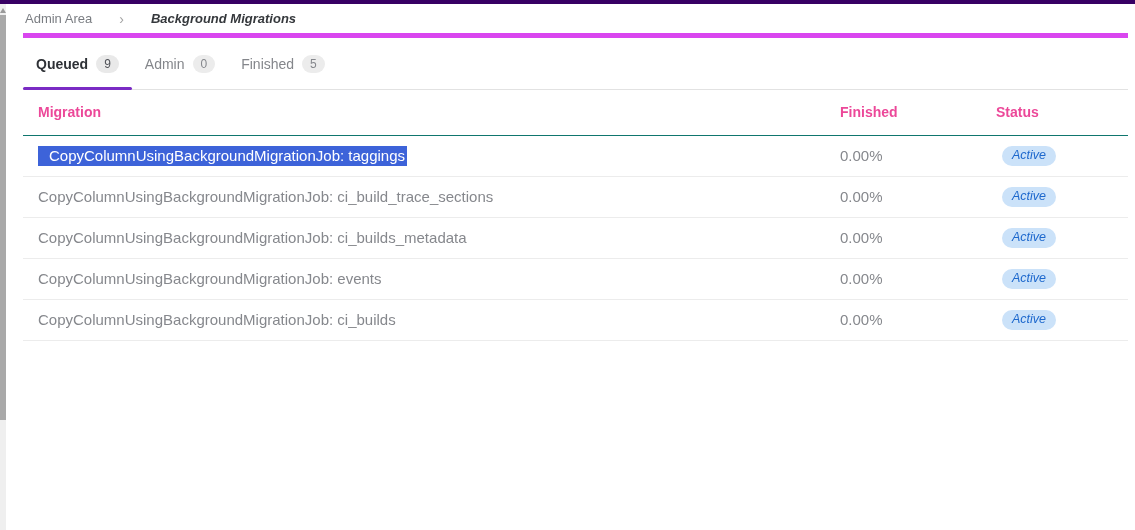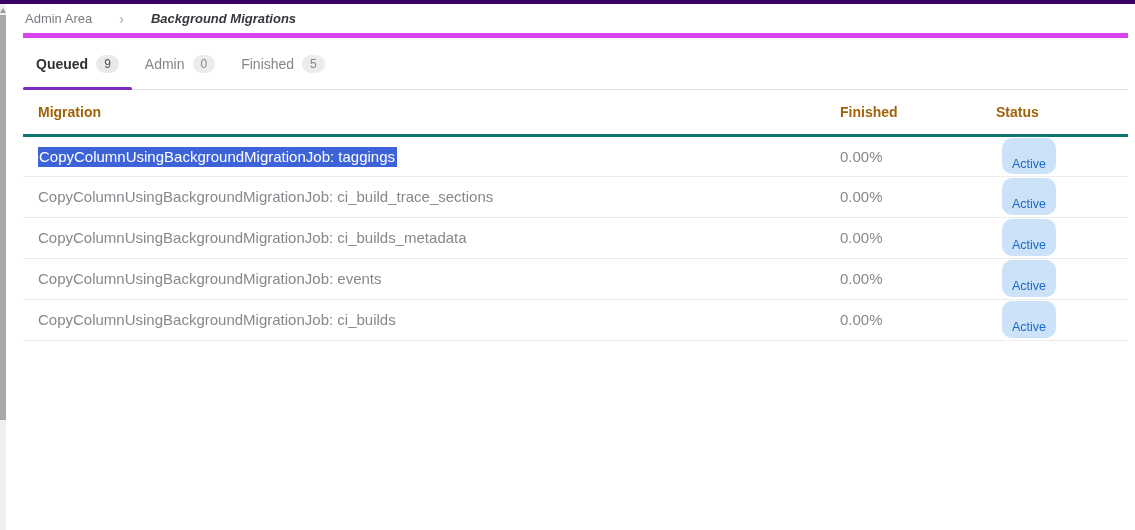--- a/index.html
+++ b/index.html
@@ -62,43 +62,43 @@
   }
   .tab.active .tab-badge { color:#4f5157; background:#e9e9e9; }
 
   
   table { width:1105px; border-collapse:collapse; table-layout:fixed; }
   col.c-migration { width:817px; }
   col.c-progress  { width:156px; }
   col.c-status    { width:132px; }
   thead th {
     height:45px; text-align:left; vertical-align:middle;
-    font-size:14px; font-weight:bold; color:#a16207;
-    border-bottom:3px solid #0f766e;
+    font-size:14px; font-weight:bold; color:#ec4899;
+    border-bottom:1px solid #0f766e;
   }
   tbody td {
     height:41px; vertical-align:middle;
     font-size:15px; color:#86888d;
     border-bottom:1px solid #ececec;
     white-space:nowrap; overflow:hidden;
   }
   th:first-child, td:first-child { padding-left:15px; }
 
   .selected-text {
     background:var(--selection-background,#3d63d9);
     color:var(--selection-text,#ffffff);
-    padding:1px 2px 2px 1px;
+    padding:1px 2px 2px 11px;
   }
 
   .status-badge {
     display:inline-block; margin-left:6px;
     background:var(--badge-info-background,#cbe2f9);
     color:var(--badge-info-text,#1d68cd);
     font-size:12.5px; line-height:1;
-    padding:20px 10px 4px; border-radius:10px;
+    padding:3px 10px 4px; border-radius:10px;font-style:italic;
   }
 </style>
 </head>
 <body>
 
 <div class="top-bar"></div>
 
 <div class="scrollbar-track">
   <div class="scrollbar-up"></div>
   <div class="scrollbar-thumb"></div>

